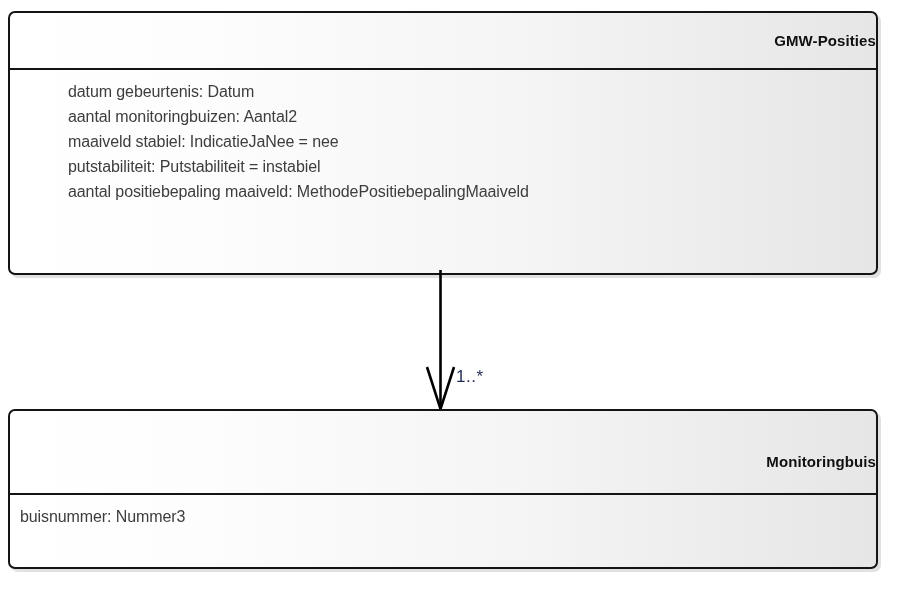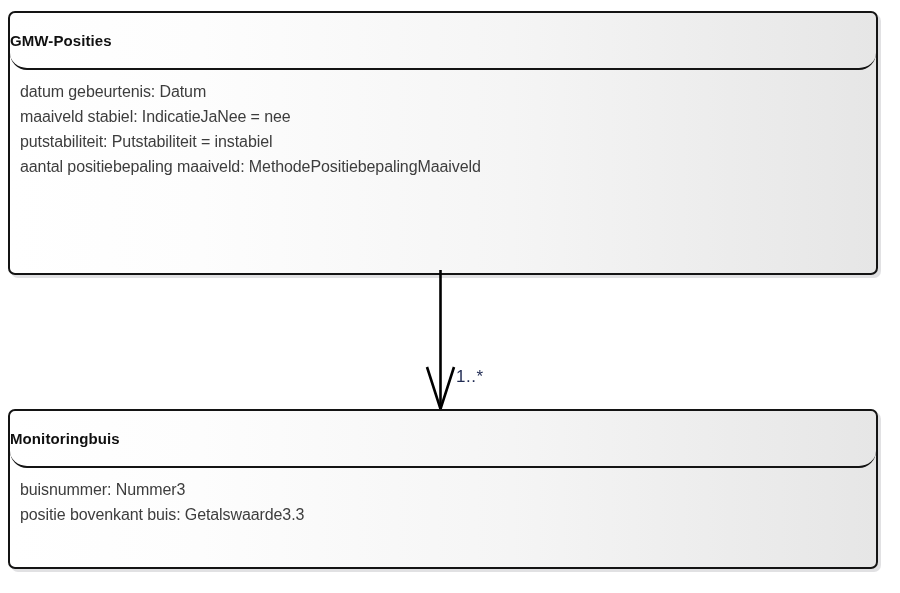--- a/index.html
+++ b/index.html
@@ -33,24 +33,23 @@
     background: linear-gradient(to right, #ffffff 0%, #fdfdfd 22%, #f5f5f5 58%, #e6e6e6 100%);
     box-shadow: 3px 3px 0 0 rgba(120,120,128,0.22);
     overflow: hidden;
   }
 
   .uml-class-header {
     position: relative;
     height: 100%;
     display: flex;
     align-items: center;
-    justify-content: flex-start;
+    justify-content: flex-end;
     border-bottom: 2px solid #141414;
     box-sizing: border-box;
-    border-radius: 17px;
   }
 
   .uml-class-name {
     font-size: 15px;
     font-weight: bold;
     color: #101010;
     letter-spacing: 0.1px;
     line-height: 1;
     text-align: center;
     white-space: nowrap;
@@ -70,29 +69,29 @@
   }
 
   
   #class-gmw-posities {
     left: 8px;
     top: 11px;
     width: 870px;
     height: 264px;
   }
   #class-gmw-posities .uml-class-header { height: 57px; }
-  #class-gmw-posities .uml-attributes   { height: 187px; }
+  #class-gmw-posities .uml-attributes   { height: 187px; margin-left: 48px; }
 
   #class-monitoringbuis {
     left: 8px;
     top: 409px;
     width: 870px;
     height: 160px;
   }
-  #class-monitoringbuis .uml-class-header { height: 57px; }
+  #class-monitoringbuis .uml-class-header { height: 66px; margin-top: 18px; }
   #class-monitoringbuis .uml-attributes   { height: 99px; border-radius: 28px; }
 
   
   #association-connector {
     position: absolute;
     left: 0;
     top: 270px;
     width: 900px;
     height: 145px;
     pointer-events: none;
@@ -113,36 +112,36 @@
 <body>
 
 <div id="diagram-canvas">
 
   <div class="uml-class" id="class-gmw-posities">
     <div class="uml-class-header">
       <span class="uml-class-name">GMW-Posities</span>
     </div>
     <div class="uml-attributes">
       <div class="uml-attribute">datum gebeurtenis: Datum</div>
+      <div class="uml-attribute">aantal monitoringbuizen: Aantal2</div>
       <div class="uml-attribute">maaiveld stabiel: IndicatieJaNee = nee</div>
       <div class="uml-attribute">putstabiliteit: Putstabiliteit = instabiel</div>
       <div class="uml-attribute">aantal positiebepaling maaiveld: MethodePositiebepalingMaaiveld</div>
     </div>
   </div>
 
   <svg id="association-connector" viewBox="0 0 900 145">
     <line x1="440.5" y1="0" x2="440.5" y2="139" stroke="#000000" stroke-width="2.6"></line>
     <polyline points="427,97 440.5,139 454,97" fill="none" stroke="#000000" stroke-width="2.6" stroke-linejoin="miter" stroke-linecap="butt"></polyline>
   </svg>
 
   <div id="association-multiplicity">1..*</div>
 
   <div class="uml-class" id="class-monitoringbuis">
     <div class="uml-class-header">
       <span class="uml-class-name">Monitoringbuis</span>
     </div>
     <div class="uml-attributes">
       <div class="uml-attribute">buisnummer: Nummer3</div>
-      <div class="uml-attribute">positie bovenkant buis: Getalswaarde3.3</div>
     </div>
   </div>
 
 </div>
 
 </body></html>

